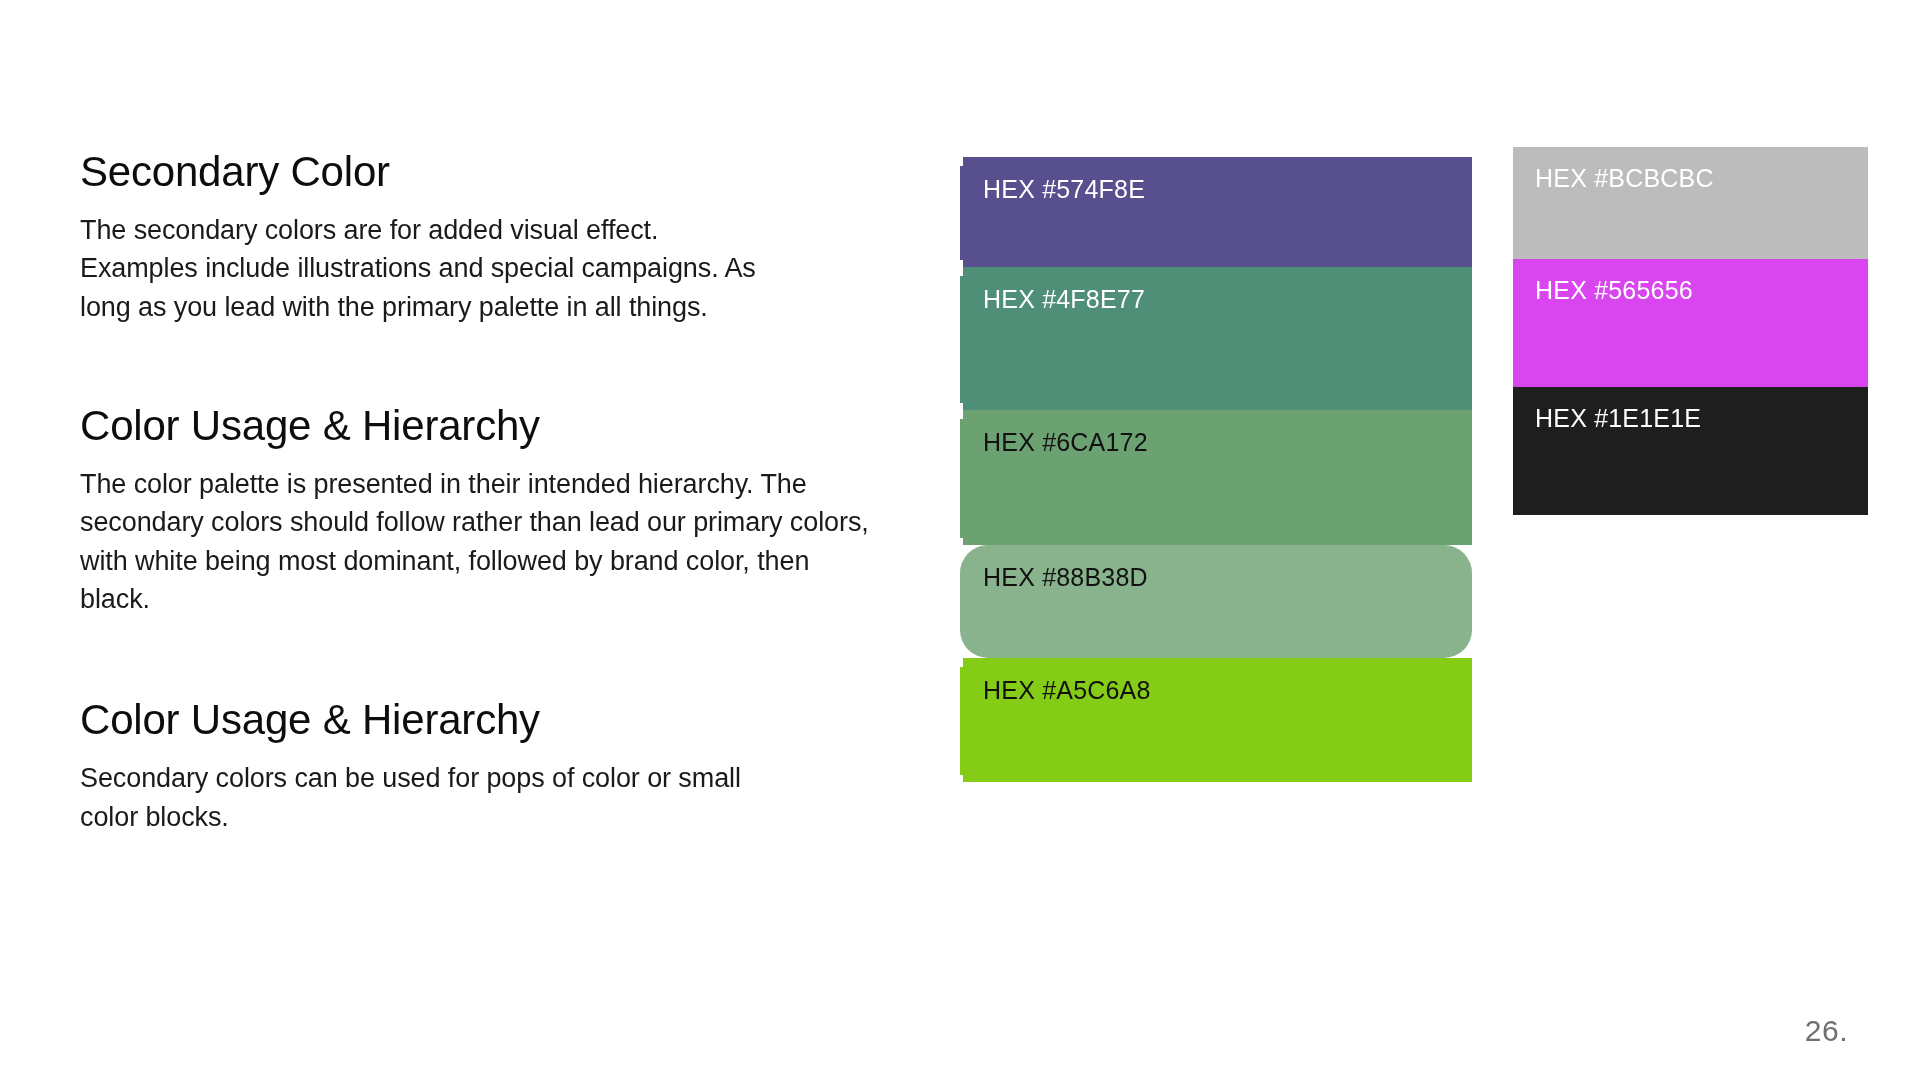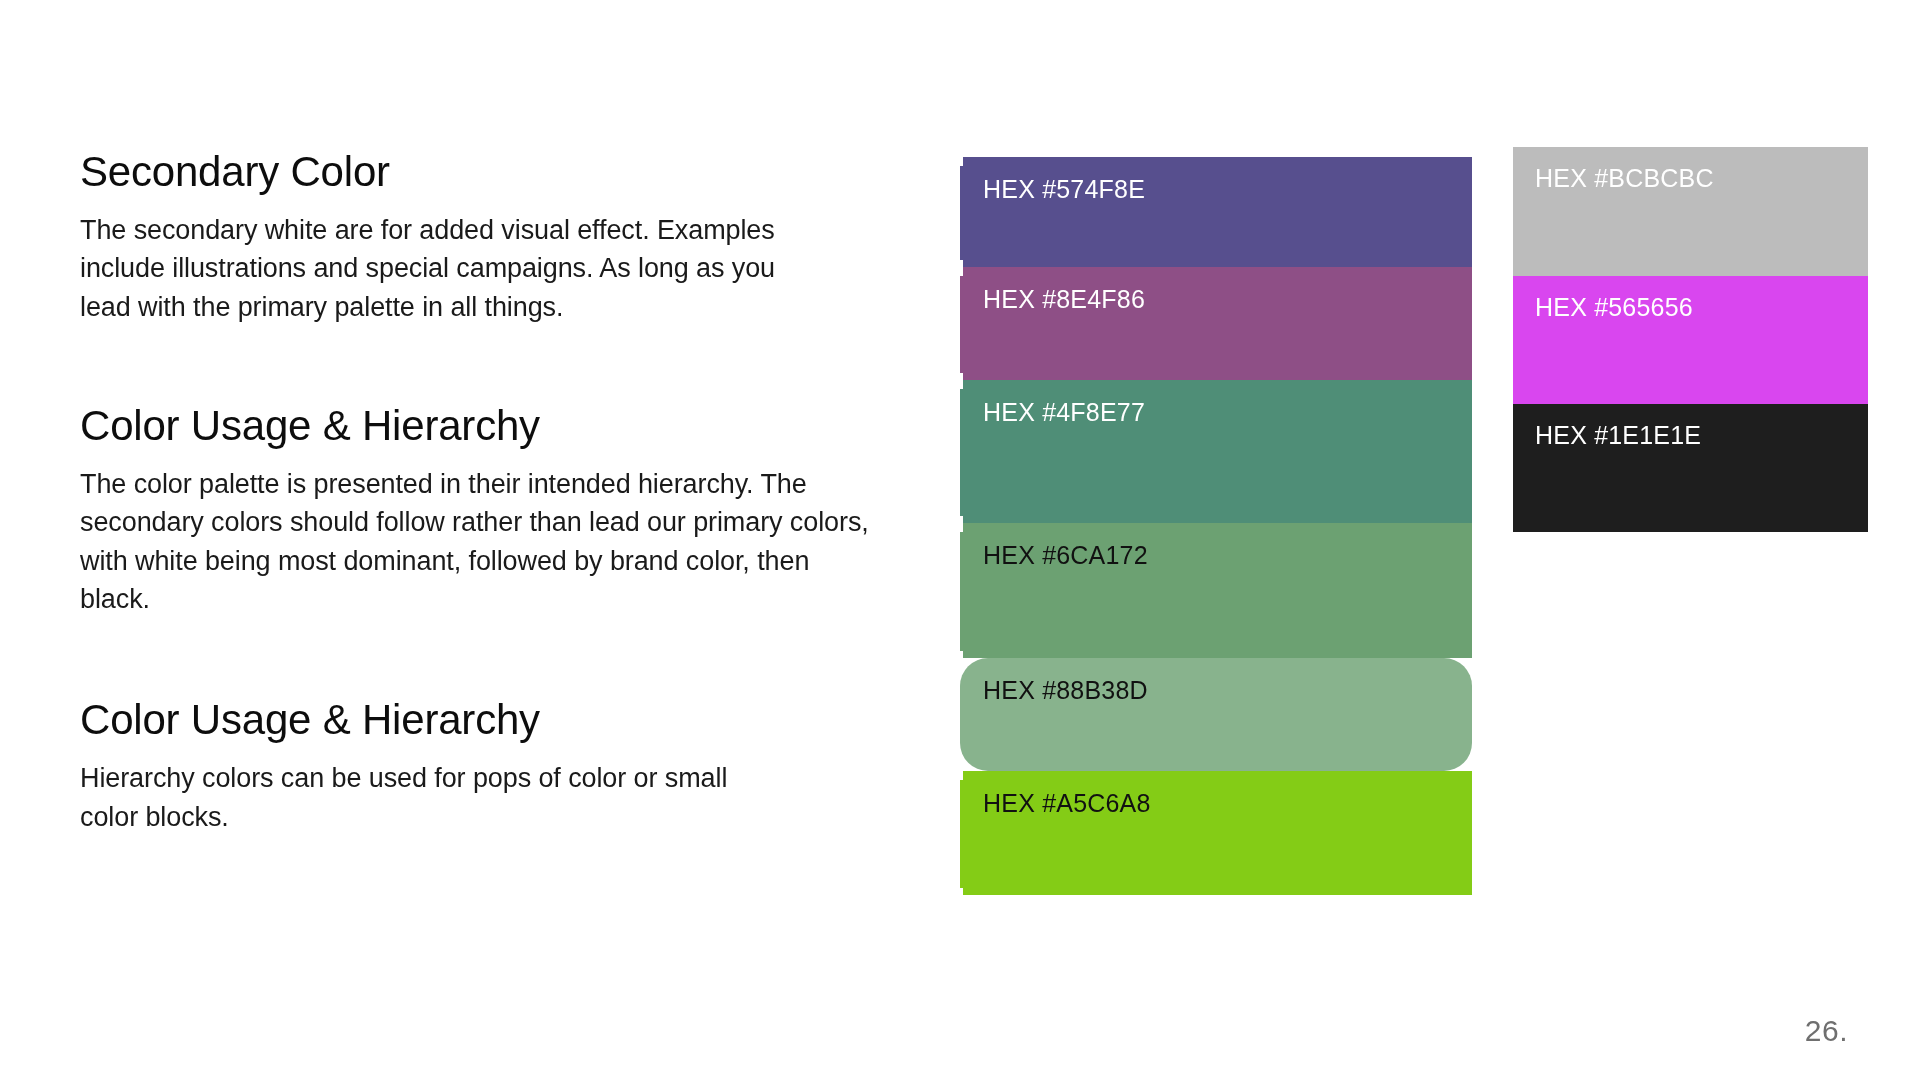--- a/index.html
+++ b/index.html
@@ -122,45 +122,40 @@
 </style>
 </head>
 <body>
 
 <div class="slide">
 
   <div class="text-col">
 
     <div class="section section-1">
       <h1 class="heading">Secondary Color</h1>
-      <p class="body-text narrow">The secondary white are for added visual effect. Examples include illustrations and special campaigns. As long as you lead with the primary palette in all things.</p>
+      <p class="body-text narrow">The secondary colors are for added visual effect. Examples include illustrations and special campaigns. As long as you lead with the primary palette in all things.</p>
     </div>
 
     <div class="section section-2">
       <h1 class="heading">Color Usage &amp; Hierarchy</h1>
       <p class="body-text">The color palette is presented in their intended hierarchy. The secondary colors should follow rather than lead our primary colors, with white being most dominant, followed by brand color, then black.</p>
     </div>
 
     <div class="section section-3">
       <h1 class="heading">Color Usage &amp; Hierarchy</h1>
-      <p class="body-text narrow">Hierarchy colors can be used for pops of color or small color blocks.</p>
+      <p class="body-text narrow">Secondary colors can be used for pops of color or small color blocks.</p>
     </div>
 
   </div>
 
   <div class="swatch-col col-main" id="main-swatches">
       <div class="swatch" style="background: rgb(87, 79, 142); height: 110px; text-decoration: underline;">
         <span class="notch"></span>
         <span class="notch b"></span>
         <span class="swatch-label label-light">HEX #574F8E</span>
-      </div>
-      <div class="swatch" style="background: rgb(142, 79, 134); height: 113px;">
-        <span class="notch"></span>
-        <span class="notch b"></span>
-        <span class="swatch-label label-light">HEX #8E4F86</span>
       </div>
       <div class="swatch" style="background: rgb(79, 142, 119); height: 143px;">
         <span class="notch"></span>
         <span class="notch b"></span>
         <span class="swatch-label label-light">HEX #4F8E77</span>
       </div>
       <div class="swatch" style="background: rgb(108, 161, 114); height: 135px;">
         <span class="notch"></span>
         <span class="notch b"></span>
         <span class="swatch-label label-dark">HEX #6CA172</span>
@@ -171,21 +166,21 @@
         <span class="swatch-label label-dark">HEX #88B38D</span>
       </div>
       <div class="swatch" style="background: #84cc16; height: 124px;">
         <span class="notch"></span>
         <span class="notch b"></span>
         <span class="swatch-label label-dark">HEX #A5C6A8</span>
       </div>
     </div>
 
   <div class="swatch-col col-gray" id="gray-swatches">
-      <div class="swatch" style="background: rgb(188, 188, 188); height: 129px;">
+      <div class="swatch" style="background: rgb(188, 188, 188); height: 112px;">
         <span class="swatch-label label-light">HEX #BCBCBC</span>
       </div>
       <div class="swatch" style="background: #d946ef; height: 128px;">
         <span class="swatch-label label-light">HEX #565656</span>
       </div>
       <div class="swatch" style="background: rgb(30, 30, 30); height: 128px;">
         <span class="swatch-label label-light">HEX #1E1E1E</span>
       </div>
     </div>
 

